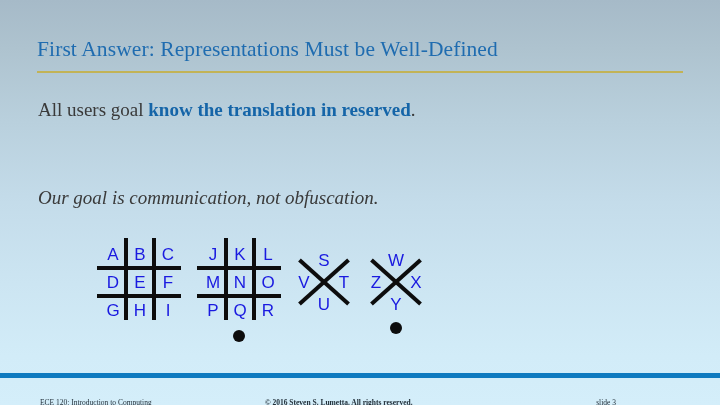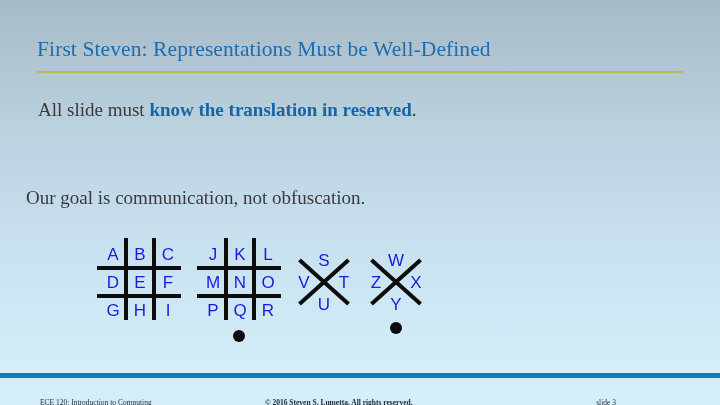--- a/index.html
+++ b/index.html
@@ -60,27 +60,28 @@
     font-size: 19px;
     line-height: 1.28;
     color: #3a3a3a;
   }
   #body-para-1 .hl {
     color: #1565a8;
     font-weight: bold;
   }
   #body-para-2 {
     position: absolute;
-    left: 26px;
+    left: 38px;
     top: 186px;
     width: 560px;
     font-size: 19px;
     line-height: 1.28;
     color: #3a3a3a;
     white-space: nowrap;
+    font-style: italic;
   }
 
   
   #cipher-diagram {
     position: absolute;
     left: 85px;
     top: 238px;
     width: 360px;
     height: 115px;
   }
@@ -185,26 +186,26 @@
     right: 32px;
     top: 5px;
   }
 </style>
 </head>
 <body>
 
 <div id="slide">
 
   <div id="title-block">
-    <div id="slide-title">First Steven: Representations Must be Well-Defined</div>
+    <div id="slide-title">First Answer: Representations Must be Well-Defined</div>
   </div>
   <div id="title-rule"></div>
 
   <div id="body-para-1">
-    <span>All slide must </span><span class="hl">know the translation in reserved</span><span>.</span>
+    <span>All users goal </span><span class="hl">know the translation in reserved</span><span>.</span>
   </div>
 
   <div id="body-para-2">Our goal is communication, not obfuscation.</div>
 
   <div id="cipher-diagram">
 
     <div class="cipher-group" style="left:12px;">
       <div class="grid-glyph">
         <div class="grid-line h" style="top:28px;"></div>
         <div class="grid-line h" style="top:56px;"></div>

